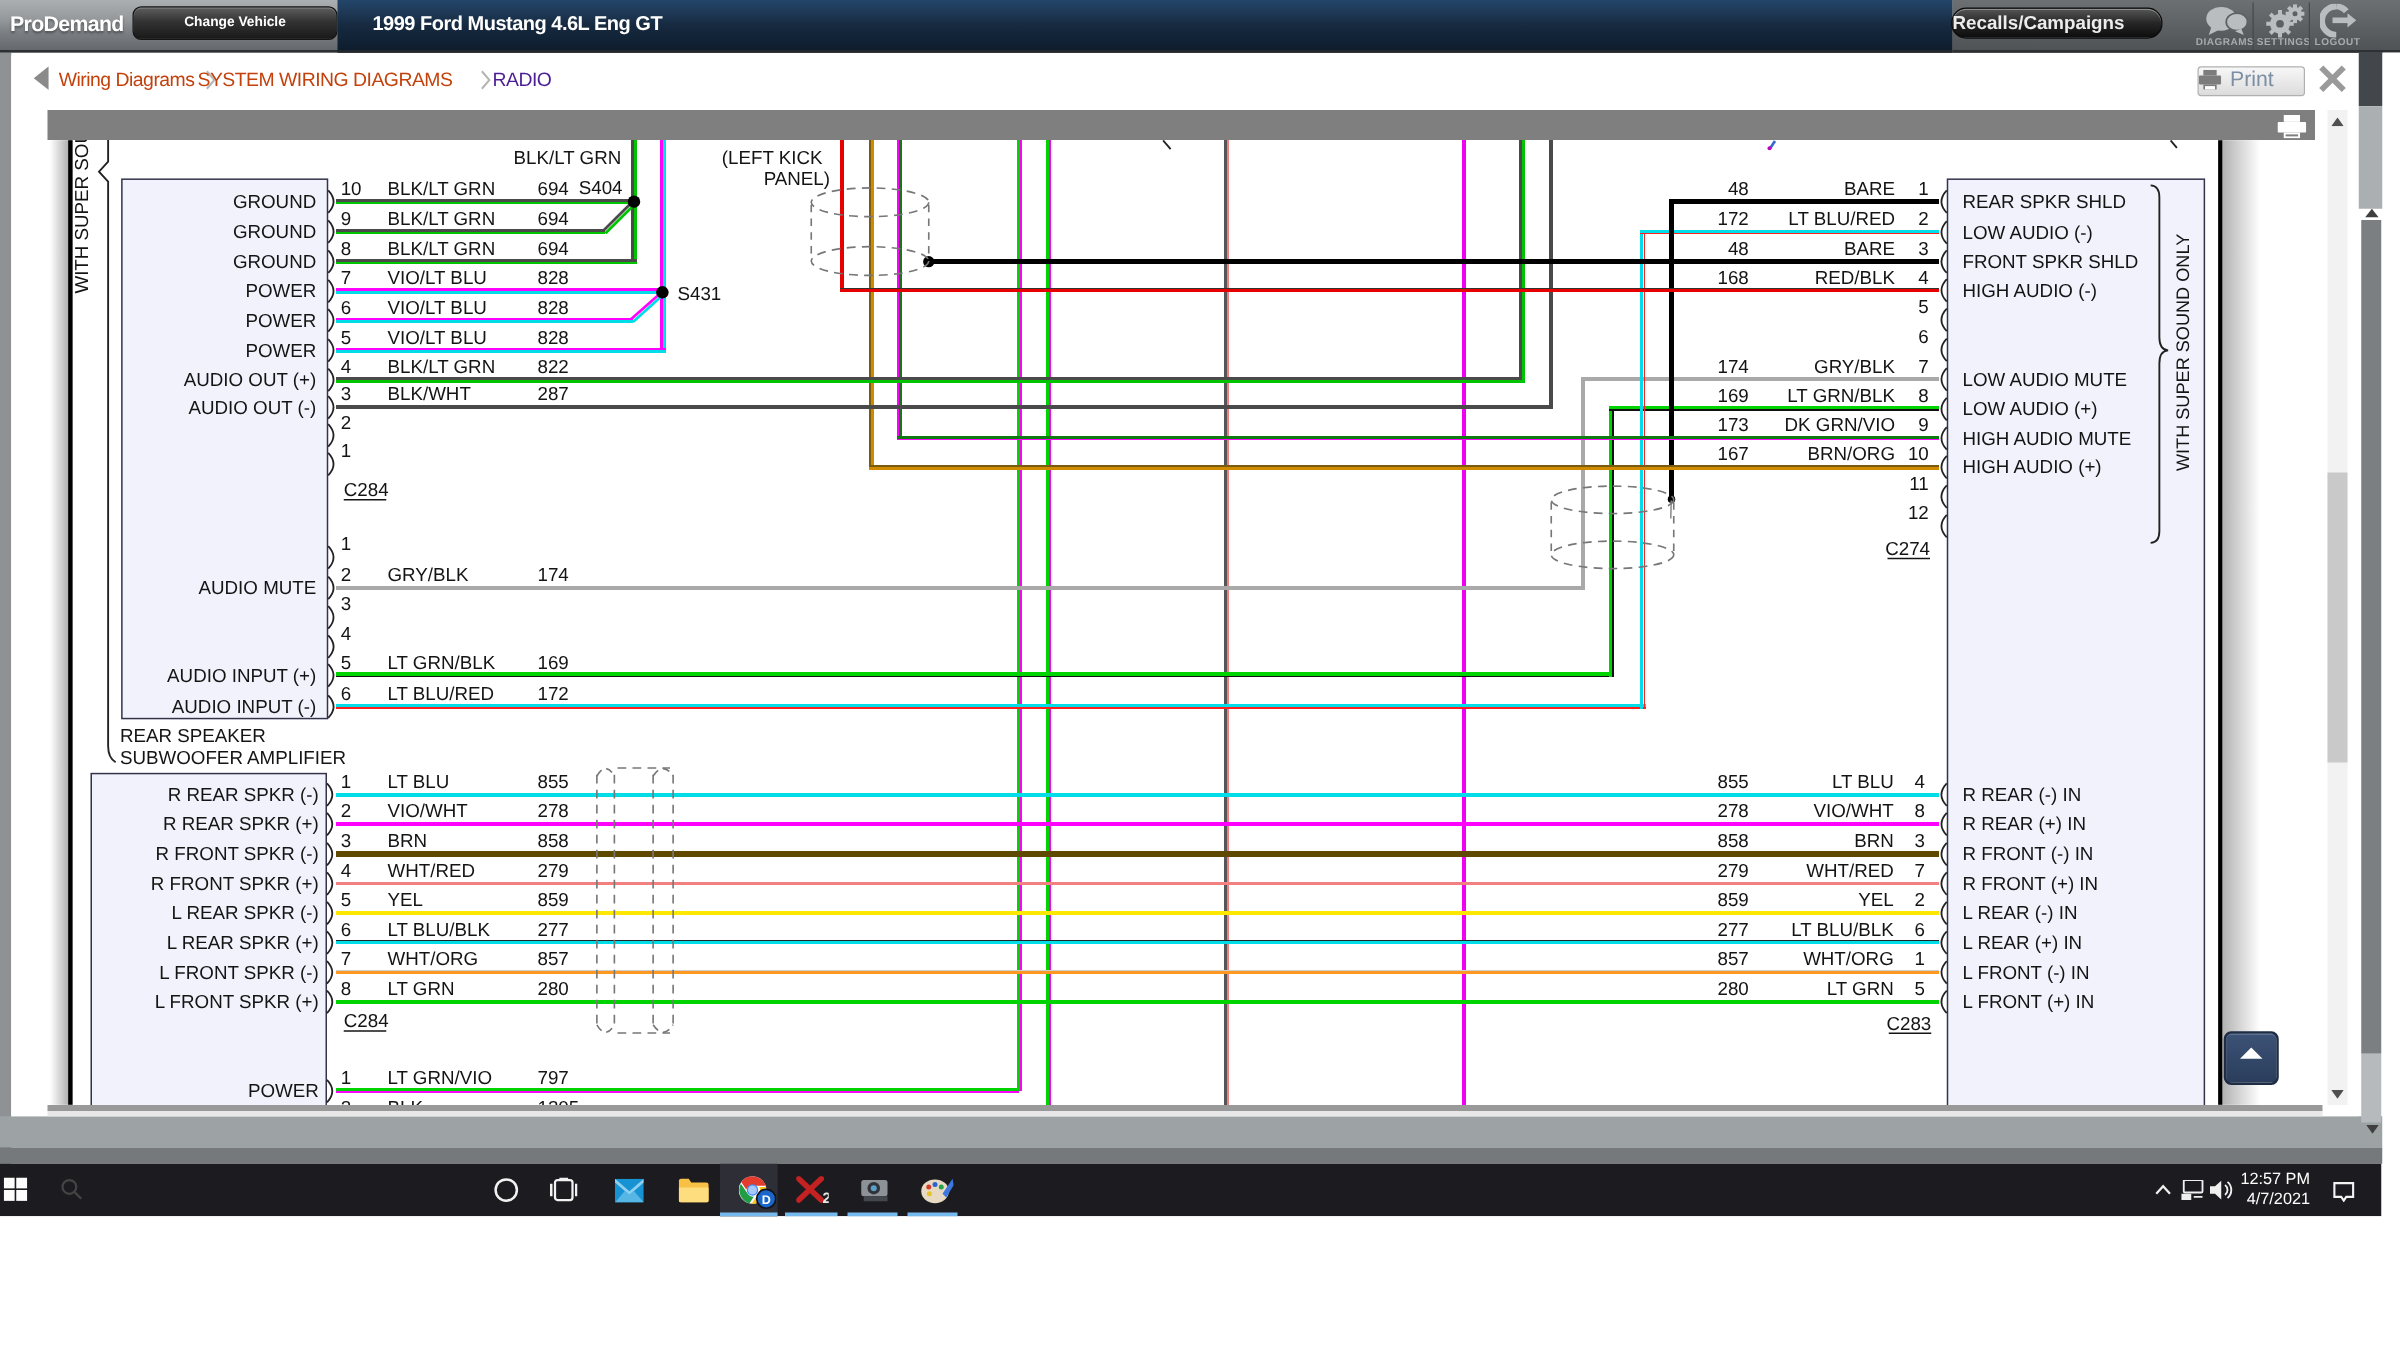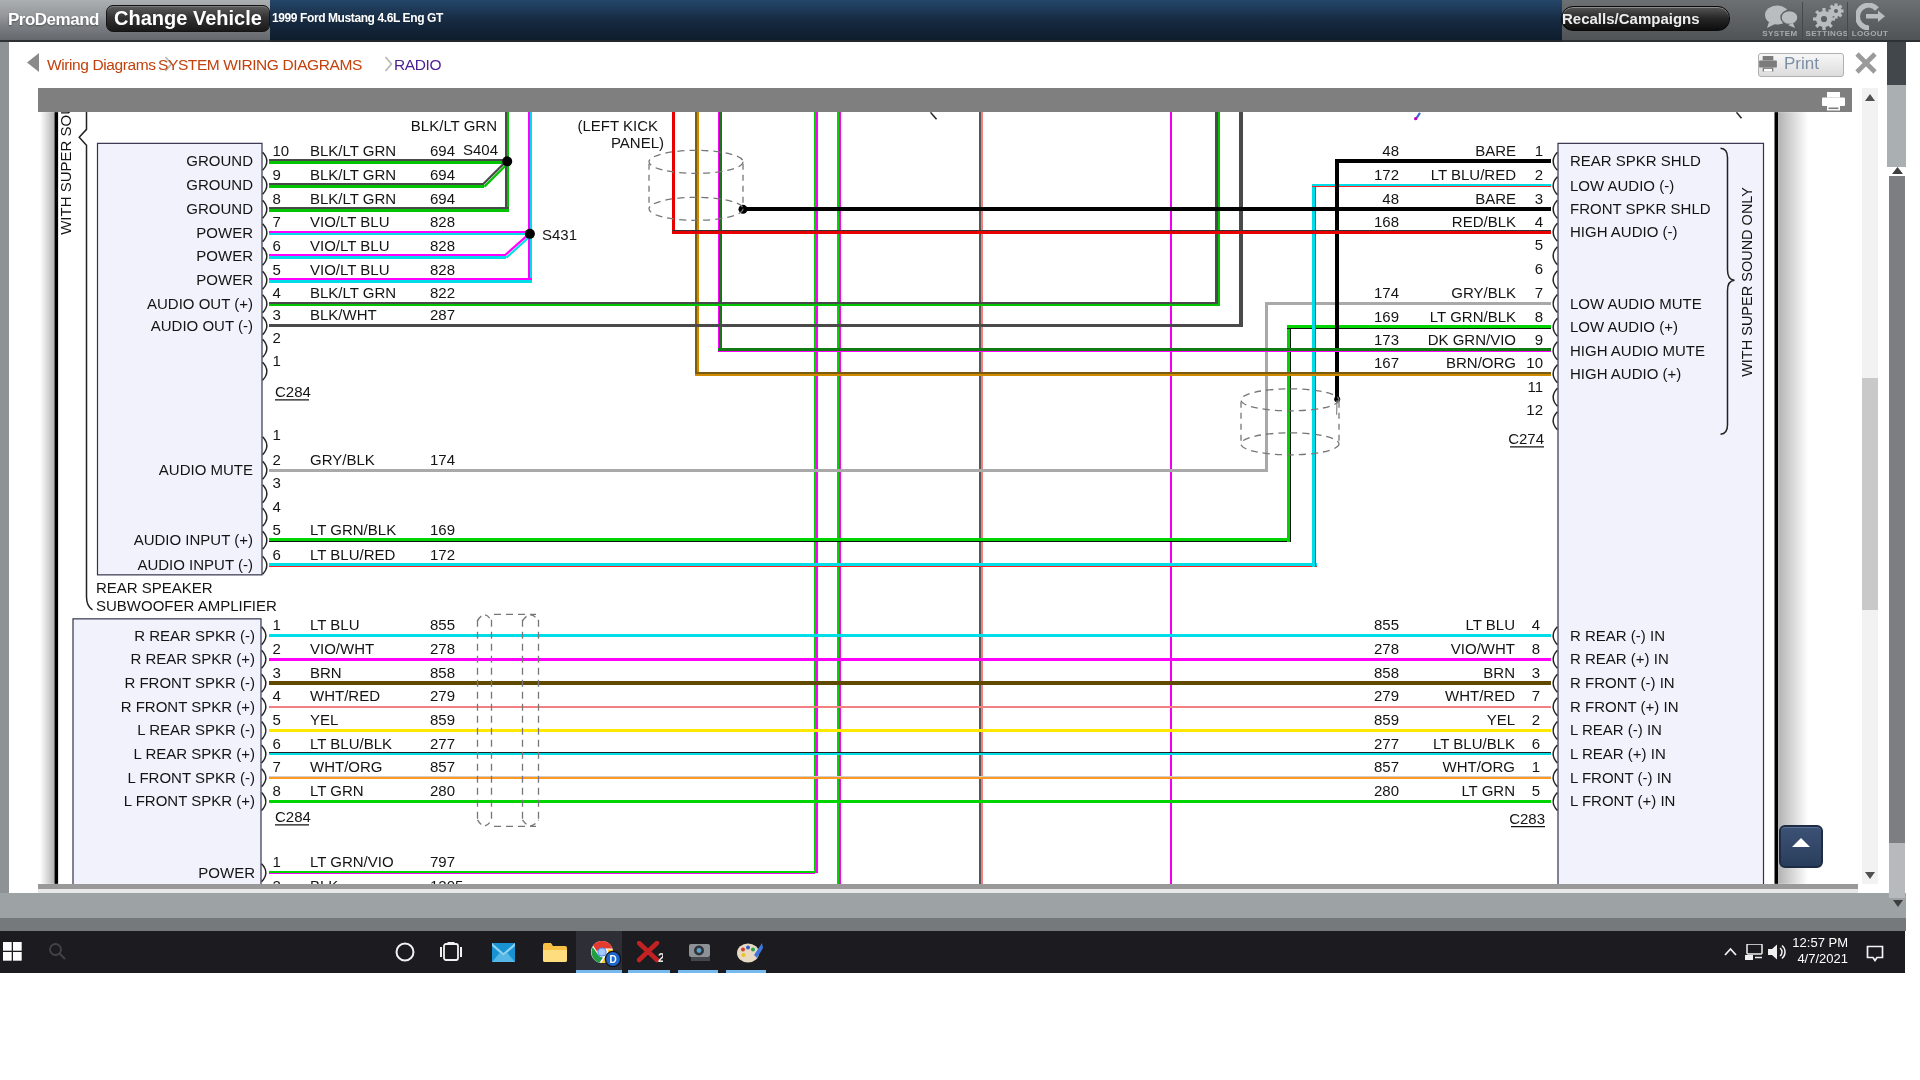--- a/index.html
+++ b/index.html
@@ -1,22 +1,22 @@
 <!DOCTYPE html>
 <html><head><meta charset="utf-8"><title>p</title><style>
 *{margin:0;padding:0;box-sizing:border-box}
 html,body{width:1920px;height:1080px;background:#fff;font-family:"Liberation Sans",sans-serif;overflow:hidden}
 #root{position:relative;width:1920px;height:823px;background:#fff}
 .abs{position:absolute}
 
 #topbar{left:0;top:0;width:1920px;height:41.5px;background:linear-gradient(180deg,#abafb1 0%,#94989b 38%,#7b7f83 62%,#62666a 100%);box-shadow:inset 0 -2px 0 #2e3133}
 #navy{left:270px;top:0;width:1292px;height:41.5px;background:linear-gradient(180deg,#24466a 0%,#16293f 50%,#0d1c2c 100%);box-shadow:inset 0 -2px 0 #23262b}
 #brand{left:8px;top:10px;color:#fff;font-size:17px;letter-spacing:-0.5px;font-weight:bold;text-shadow:0 1px 2px rgba(0,0,0,.4)}
-#chv{left:106px;top:5px;width:164px;height:26.5px;border-radius:7px;background:linear-gradient(180deg,#5e5e5e 0%,#333 45%,#191919 100%);border:1px solid #141414;box-shadow:inset 0 1px 0 #7a7a7a;color:#fff;font-size:20px;font-weight:bold;text-align:center;line-height:25px}
-#vtitle{left:272px;top:11px;color:#fff;font-size:12px;letter-spacing:-0.4px;font-weight:bold}
+#chv{left:106px;top:5px;width:164px;height:26.5px;border-radius:7px;background:linear-gradient(180deg,#5e5e5e 0%,#333 45%,#191919 100%);border:1px solid #141414;box-shadow:inset 0 1px 0 #7a7a7a;color:#fff;font-size:11px;font-weight:bold;text-align:center;line-height:25px}
+#vtitle{left:298px;top:11px;color:#fff;font-size:16px;letter-spacing:-0.4px;font-weight:bold}
 #recalls{left:1561px;top:5.5px;width:169px;height:25.5px;border-radius:12px;background:linear-gradient(180deg,#565656 0%,#262626 50%,#0d0d0d 100%);border:1px solid #0a0a0a;box-shadow:inset 0 1px 0 #8d8d8d;color:#ececec;font-size:15px;font-weight:bold;line-height:24px}
 .tblab{top:29px;width:60px;text-align:center;color:#a6abad;font-size:8px;font-weight:bold;letter-spacing:.4px}
 .tbdiv{top:2px;width:1px;height:38px;background:#45494b}
 
 #panel{left:9px;top:41.5px;width:1878px;height:851.5px;background:#fff;border-radius:4px 0 0 0}
 .bc-blue{color:#c2410c;font-size:15.5px;letter-spacing:-0.4px}
 .bc-dark{color:#4c1d95;font-size:15.5px;letter-spacing:-0.4px}
 #printbtn{left:1758px;top:53px;width:86px;height:24px;border:1px solid #b0b0b0;border-radius:3px;background:linear-gradient(180deg,#f7f7f7,#dcdcdc);color:#7b8ea4;font-size:17px}
 
 #toolbar{left:38px;top:87.8px;width:1813.5px;height:24.5px;background:#7f7f7f}
@@ -84,21 +84,21 @@
       <rect x="24.4" y="0.5" width="3.2" height="5.0" fill="#b9bdbf" transform="rotate(315.0 26 8)"></rect>
       <circle cx="26" cy="8" r="5.5" fill="#b9bdbf"></circle>
       <circle cx="26" cy="8" r="2.0" fill="#5d6164"></circle>
     </svg>
     <svg class="abs" style="left:1856px;top:3px" width="30" height="27" viewBox="0 0 30 27">
 <path d="M13,2 A11.5 11.5 0 1 0 13,25" fill="none" stroke="#b9bdbf" stroke-width="5"></path>
 <path d="M13,2 A11.5 11.5 0 0 1 21,6" fill="none" stroke="#b9bdbf" stroke-width="5"></path>
 <rect x="10" y="11" width="13" height="4.5" fill="#b9bdbf"></rect>
 <polygon points="22,7.5 29,13.2 22,19" fill="#b9bdbf"></polygon>
 </svg>
-  <div class="abs tblab" style="left:1750px">SYSTEM</div>
+  <div class="abs tblab" style="left:1750px">DIAGRAMS</div>
   <div class="abs tblab" style="left:1797px">SETTINGS</div>
   <div class="abs tblab" style="left:1840px">LOGOUT</div>
   <div class="abs tbdiv" style="left:1802px"></div>
   <div class="abs tbdiv" style="left:1847px"></div>
   <svg class="abs" style="left:27px;top:53px" width="12" height="19" viewBox="0 0 12 19">
       <polygon points="12,0 12,19 0,9.5" fill="#8a8a8a"></polygon>
     </svg>
   <div class="abs bc-blue" style="left:47px;top:55.5px">Wiring Diagrams</div>
   <svg class="abs" style="left:163.5px;top:56px" width="9" height="16" viewBox="0 0 9 16">
       <polyline points="1.5,1 7.5,8 1.5,15" fill="none" stroke="#b5b5b5" stroke-width="1.6"></polyline>

